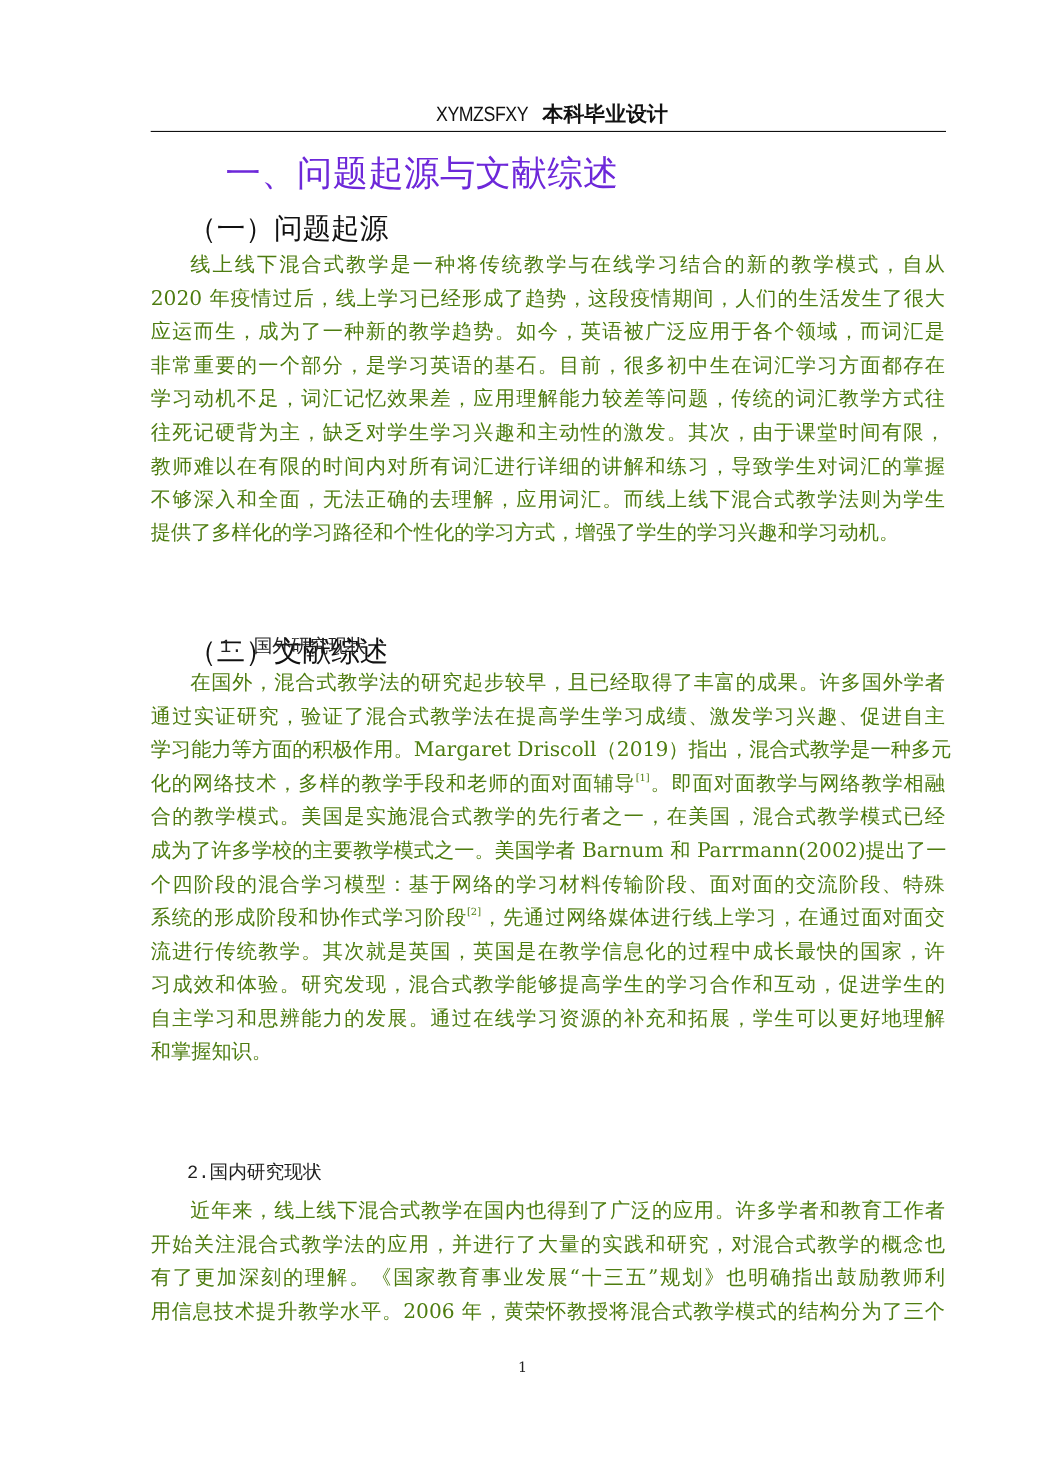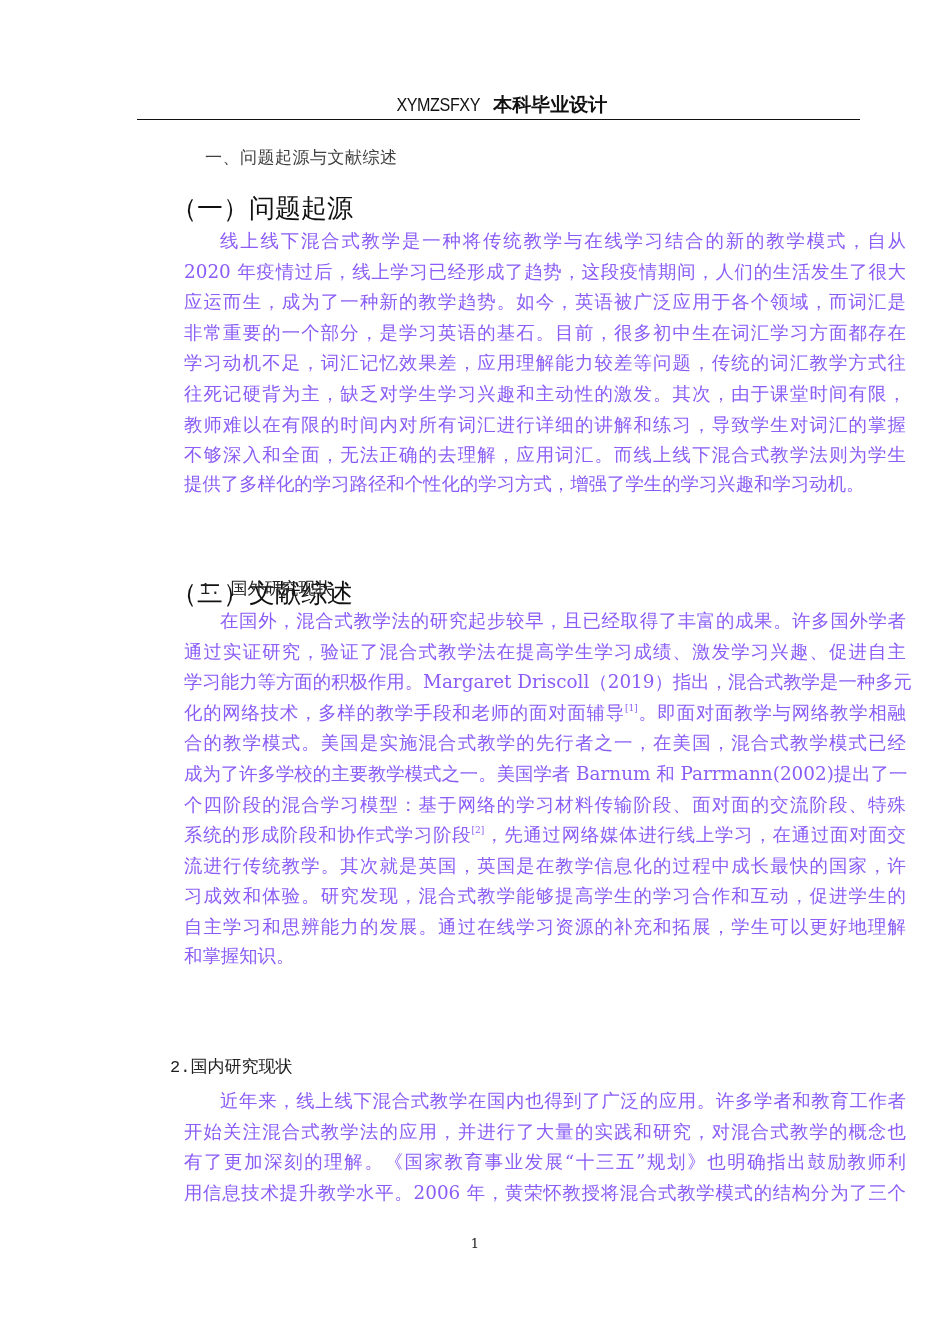--- a/index.html
+++ b/index.html
@@ -5,26 +5,26 @@
   html, body { margin: 0; padding: 0; background: #ffffff; }
   body { width: 950px; height: 1344px; position: relative; overflow: hidden;
          font-family: "DejaVu Serif", "Liberation Serif", serif; color: #111; }
   .page { position: absolute; left: 0; top: 0; width: 950px; height: 1344px; background: #fff; }
   .header-title { position: absolute; left: 137px; width: 722px; top: 92px; text-align: center;
                   font-size: 19px; line-height: 24px; color: #111; }
   .header-title .latin { font-family: "Liberation Sans", "DejaVu Sans", sans-serif; letter-spacing: -0.5px; transform: scaleX(0.85); display: inline-block; }
   .header-title .cjk { font-family: "DejaVu Sans", sans-serif; font-weight: bold; }
   .header-rule { position: absolute; left: 137px; width: 723px; top: 119px; height: 0; border-top: 1.3px solid #111; }
   .h1 { position: absolute; left: 205px; top: 141px; font-family: "DejaVu Sans", "Liberation Sans", sans-serif;
-        font-size: 17px; line-height: 32px; color: #404040; letter-spacing: 0.5px; }
+        font-size: 32px; line-height: 32px; color: #6d28d9; letter-spacing: 0.5px; }
   .h2 { position: absolute; left: 171px; font-family: "DejaVu Sans", "Liberation Sans", sans-serif;
         font-size: 26px; line-height: 30px; color: #111; }
   .h3 { position: absolute; left: 200px; font-size: 17px; line-height: 24px; color: #222; font-family: Liberation Mono, monospace; }
   .para { position: absolute; left: 137px; width: 722px; font-size: 18.4px; line-height: 30.6px;
-          text-align: justify; color: #8b5cf6; margin-left: 47px; }
+          text-align: justify; color: #4d7c0f; }
   .para .line { display: block; white-space: nowrap; text-align: justify; text-align-last: justify; height: 30.6px; }
   .para .line.first { padding-left: 36px; }
   .para .line.last { text-align-last: left; font-family: Liberation Mono, monospace; }
   sup { font-size: 9px; vertical-align: 8px; line-height: 0; }
   .page-number { position: absolute; left: 0; width: 950px; top: 1236px; text-align: center; font-size: 13px; color: #222; }
 </style>
 </head>
 <body>
 
 <div class="page">

